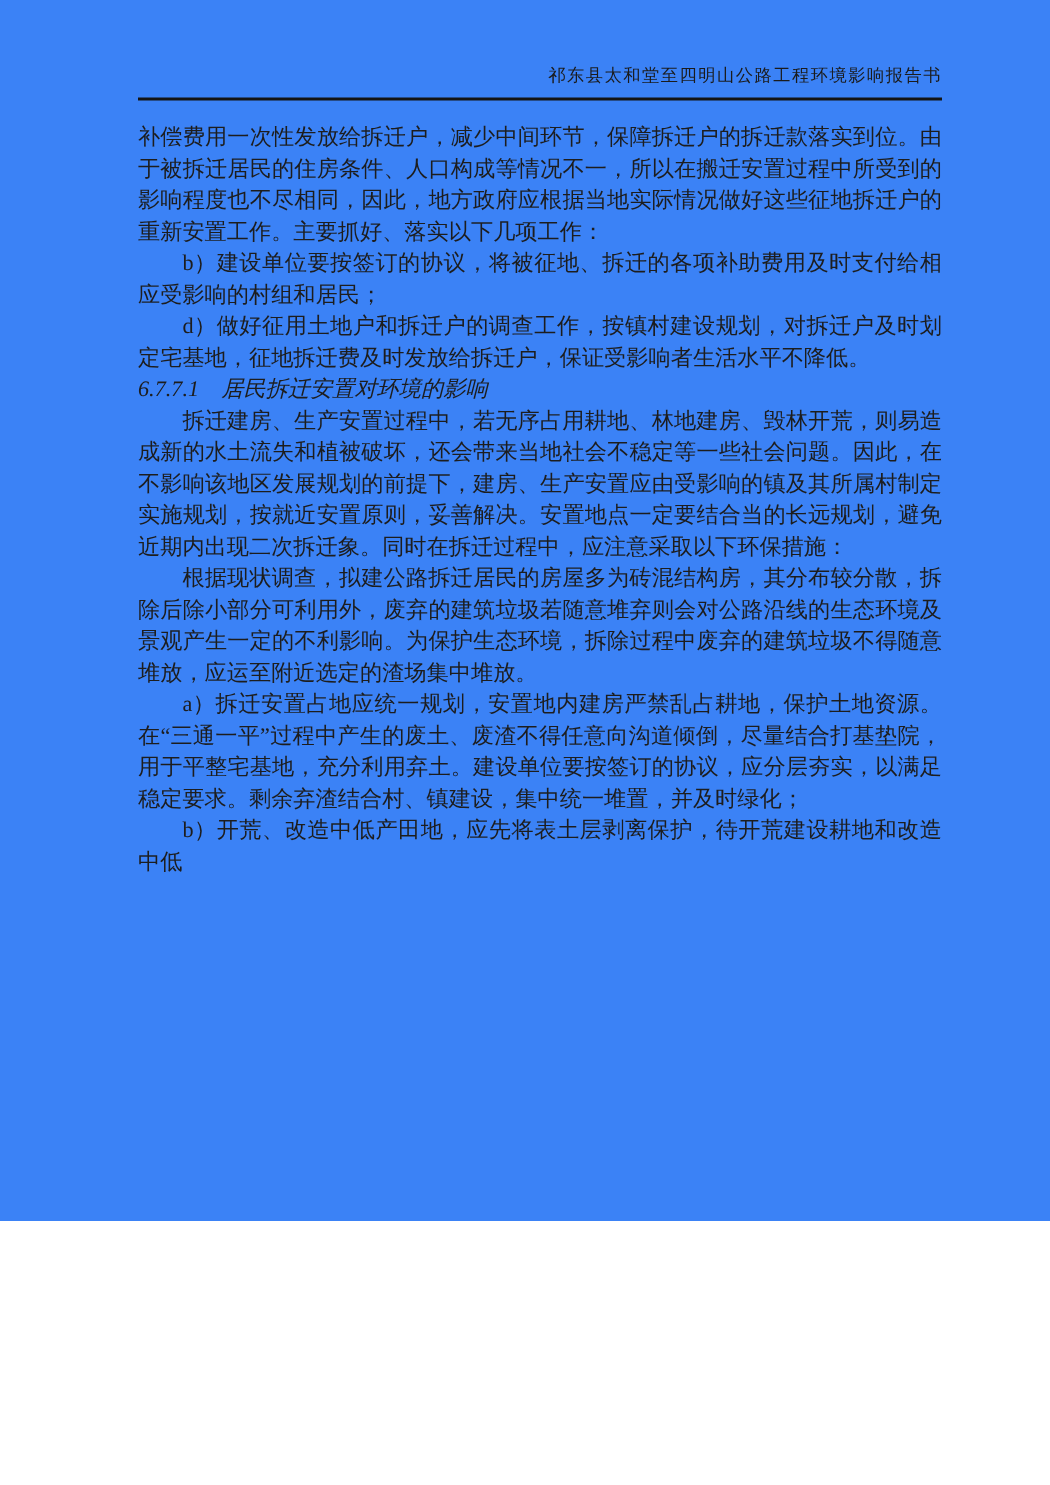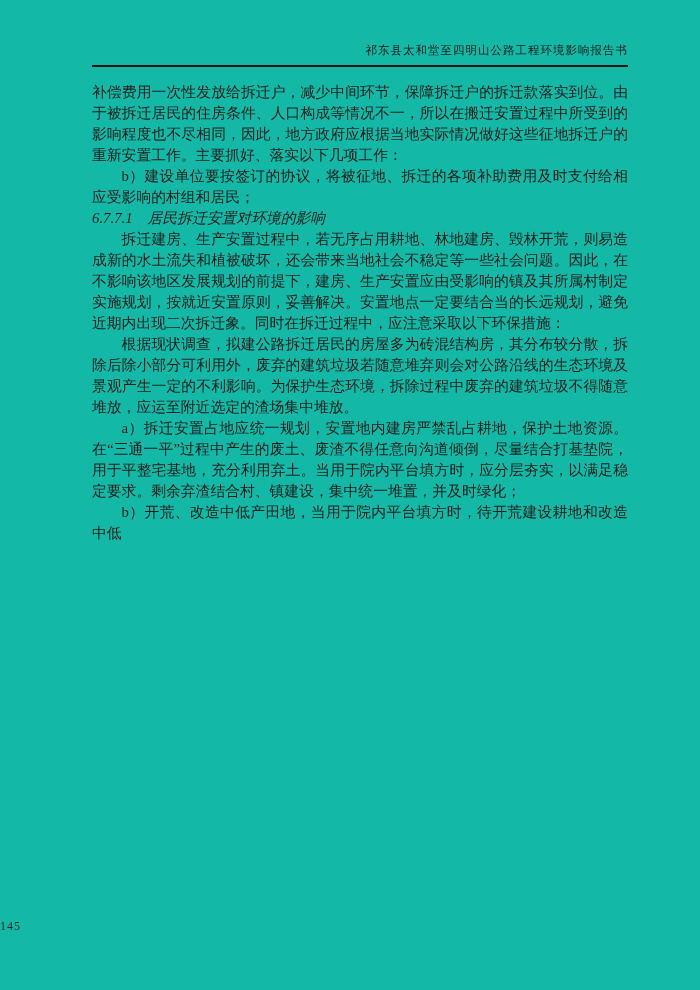--- a/index.html
+++ b/index.html
@@ -5,22 +5,22 @@
   html, body { margin: 0; padding: 0; }
   body {
     width: 700px;
     height: 990px;
     background: #ffffff;
     font-family: "Liberation Serif", "DejaVu Serif", serif;
   }
   .page {
     position: relative;
     width: 700px;
-    height: 990px;
-    background: #14b8a6;
+    height: 814px;
+    background: #3b82f6;
     overflow: hidden;
   }
   .running-header {
     position: absolute;
     left: 92px;
     top: 43px;
     width: 536px;
     text-align: right;
     font-size: 11.5px;
     letter-spacing: 1px;
@@ -57,22 +57,23 @@
 </head>
 <body>
 
 <div class="page">
 
   <div class="running-header">祁东县太和堂至四明山公路工程环境影响报告书</div>
 
   <div class="content">
     <p class="para-continued">补偿费用一次性发放给拆迁户，减少中间环节，保障拆迁户的拆迁款落实到位。由于被拆迁居民的住房条件、人口构成等情况不一，所以在搬迁安置过程中所受到的影响程度也不尽相同，因此，地方政府应根据当地实际情况做好这些征地拆迁户的重新安置工作。主要抓好、落实以下几项工作：</p>
     <p class="para">b）建设单位要按签订的协议，将被征地、拆迁的各项补助费用及时支付给相应受影响的村组和居民；</p>
+    <p class="para">d）做好征用土地户和拆迁户的调查工作，按镇村建设规划，对拆迁户及时划定宅基地，征地拆迁费及时发放给拆迁户，保证受影响者生活水平不降低。</p>
     <p class="section-heading">6.7.7.1　居民拆迁安置对环境的影响</p>
     <p class="para">拆迁建房、生产安置过程中，若无序占用耕地、林地建房、毁林开荒，则易造成新的水土流失和植被破坏，还会带来当地社会不稳定等一些社会问题。因此，在不影响该地区发展规划的前提下，建房、生产安置应由受影响的镇及其所属村制定实施规划，按就近安置原则，妥善解决。安置地点一定要结合当的长远规划，避免近期内出现二次拆迁象。同时在拆迁过程中，应注意采取以下环保措施：</p>
     <p class="para">根据现状调查，拟建公路拆迁居民的房屋多为砖混结构房，其分布较分散，拆除后除小部分可利用外，废弃的建筑垃圾若随意堆弃则会对公路沿线的生态环境及景观产生一定的不利影响。为保护生态环境，拆除过程中废弃的建筑垃圾不得随意堆放，应运至附近选定的渣场集中堆放。</p>
-    <p class="para">a）拆迁安置占地应统一规划，安置地内建房严禁乱占耕地，保护土地资源。在“三通一平”过程中产生的废土、废渣不得任意向沟道倾倒，尽量结合打基垫院，用于平整宅基地，充分利用弃土。当用于院内平台填方时，应分层夯实，以满足稳定要求。剩余弃渣结合村、镇建设，集中统一堆置，并及时绿化；</p>
-    <p class="para">b）开荒、改造中低产田地，当用于院内平台填方时，待开荒建设耕地和改造中低</p>
+    <p class="para">a）拆迁安置占地应统一规划，安置地内建房严禁乱占耕地，保护土地资源。在“三通一平”过程中产生的废土、废渣不得任意向沟道倾倒，尽量结合打基垫院，用于平整宅基地，充分利用弃土。建设单位要按签订的协议，应分层夯实，以满足稳定要求。剩余弃渣结合村、镇建设，集中统一堆置，并及时绿化；</p>
+    <p class="para">b）开荒、改造中低产田地，应先将表土层剥离保护，待开荒建设耕地和改造中低</p>
   </div>
 
   <div class="page-footer">145</div>
 
 </div>
 
 </body></html>

